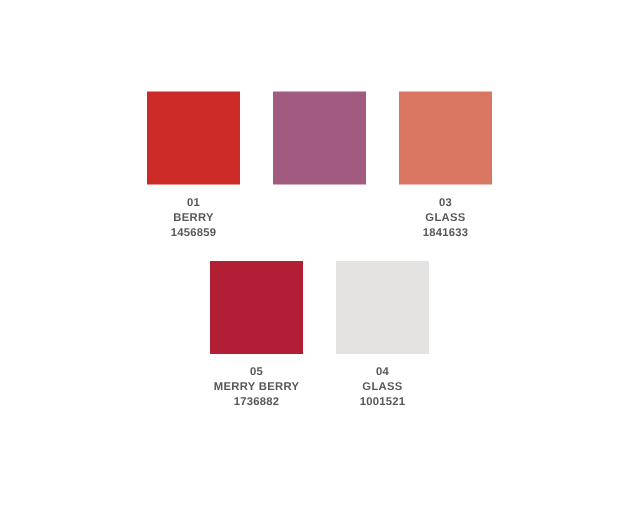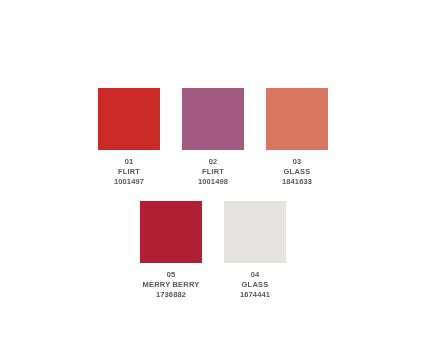--- a/index.html
+++ b/index.html
@@ -15,21 +15,21 @@
     overflow: hidden;
   }
   #swatch-chart {
     width: 426px;
     height: 260px;
     position: relative;
     box-sizing: border-box;
     display: flex;
     flex-direction: column;
     align-items: center;
-    padding-top: 88px;
+    padding-top: 61px;
   }
   .swatch-row {
     display: flex;
     flex-direction: row;
     justify-content: center;
     align-items: flex-start;
   }
   .swatch-row.row-1 {
     gap: 22px;
   }
@@ -69,32 +69,27 @@
 <body style="background-color: rgb(255, 255, 255);">
 
 <div id="swatch-chart">
 
   <div class="swatch-row row-1">
 
     <div class="swatch-cell">
       <span class="swatch-chip" style="background-color: rgb(204, 42, 39);"></span>
       <div class="swatch-caption" style="color: rgb(88, 88, 91);">
         <span class="caption-line caption-number">01</span>
-        <span class="caption-line caption-name">FLIRT</span>
-        <span class="caption-line caption-code">1001497</span>
+        <span class="caption-line caption-name">BERRY</span>
+        <span class="caption-line caption-code">1456859</span>
       </div>
     </div>
 
     <div class="swatch-cell">
       <span class="swatch-chip" style="background-color: rgb(162, 91, 128);"></span>
-      <div class="swatch-caption" style="color: rgb(88, 88, 91);">
-        <span class="caption-line caption-number">02</span>
-        <span class="caption-line caption-name">FLIRT</span>
-        <span class="caption-line caption-code">1001498</span>
-      </div>
     </div>
 
     <div class="swatch-cell">
       <span class="swatch-chip" style="background-color: rgb(217, 118, 98);"></span>
       <div class="swatch-caption" style="color: rgb(88, 88, 91);">
         <span class="caption-line caption-number">03</span>
         <span class="caption-line caption-name">GLASS</span>
         <span class="caption-line caption-code">1841633</span>
       </div>
     </div>
@@ -110,19 +105,19 @@
         <span class="caption-line caption-name">MERRY BERRY</span>
         <span class="caption-line caption-code">1736882</span>
       </div>
     </div>
 
     <div class="swatch-cell">
       <span class="swatch-chip" style="background-color: rgb(228, 227, 225);"></span>
       <div class="swatch-caption" style="color: rgb(88, 88, 91);">
         <span class="caption-line caption-number">04</span>
         <span class="caption-line caption-name">GLASS</span>
-        <span class="caption-line caption-code">1674441</span>
+        <span class="caption-line caption-code">1001521</span>
       </div>
     </div>
 
   </div>
 
 </div>
 
 </body></html>

